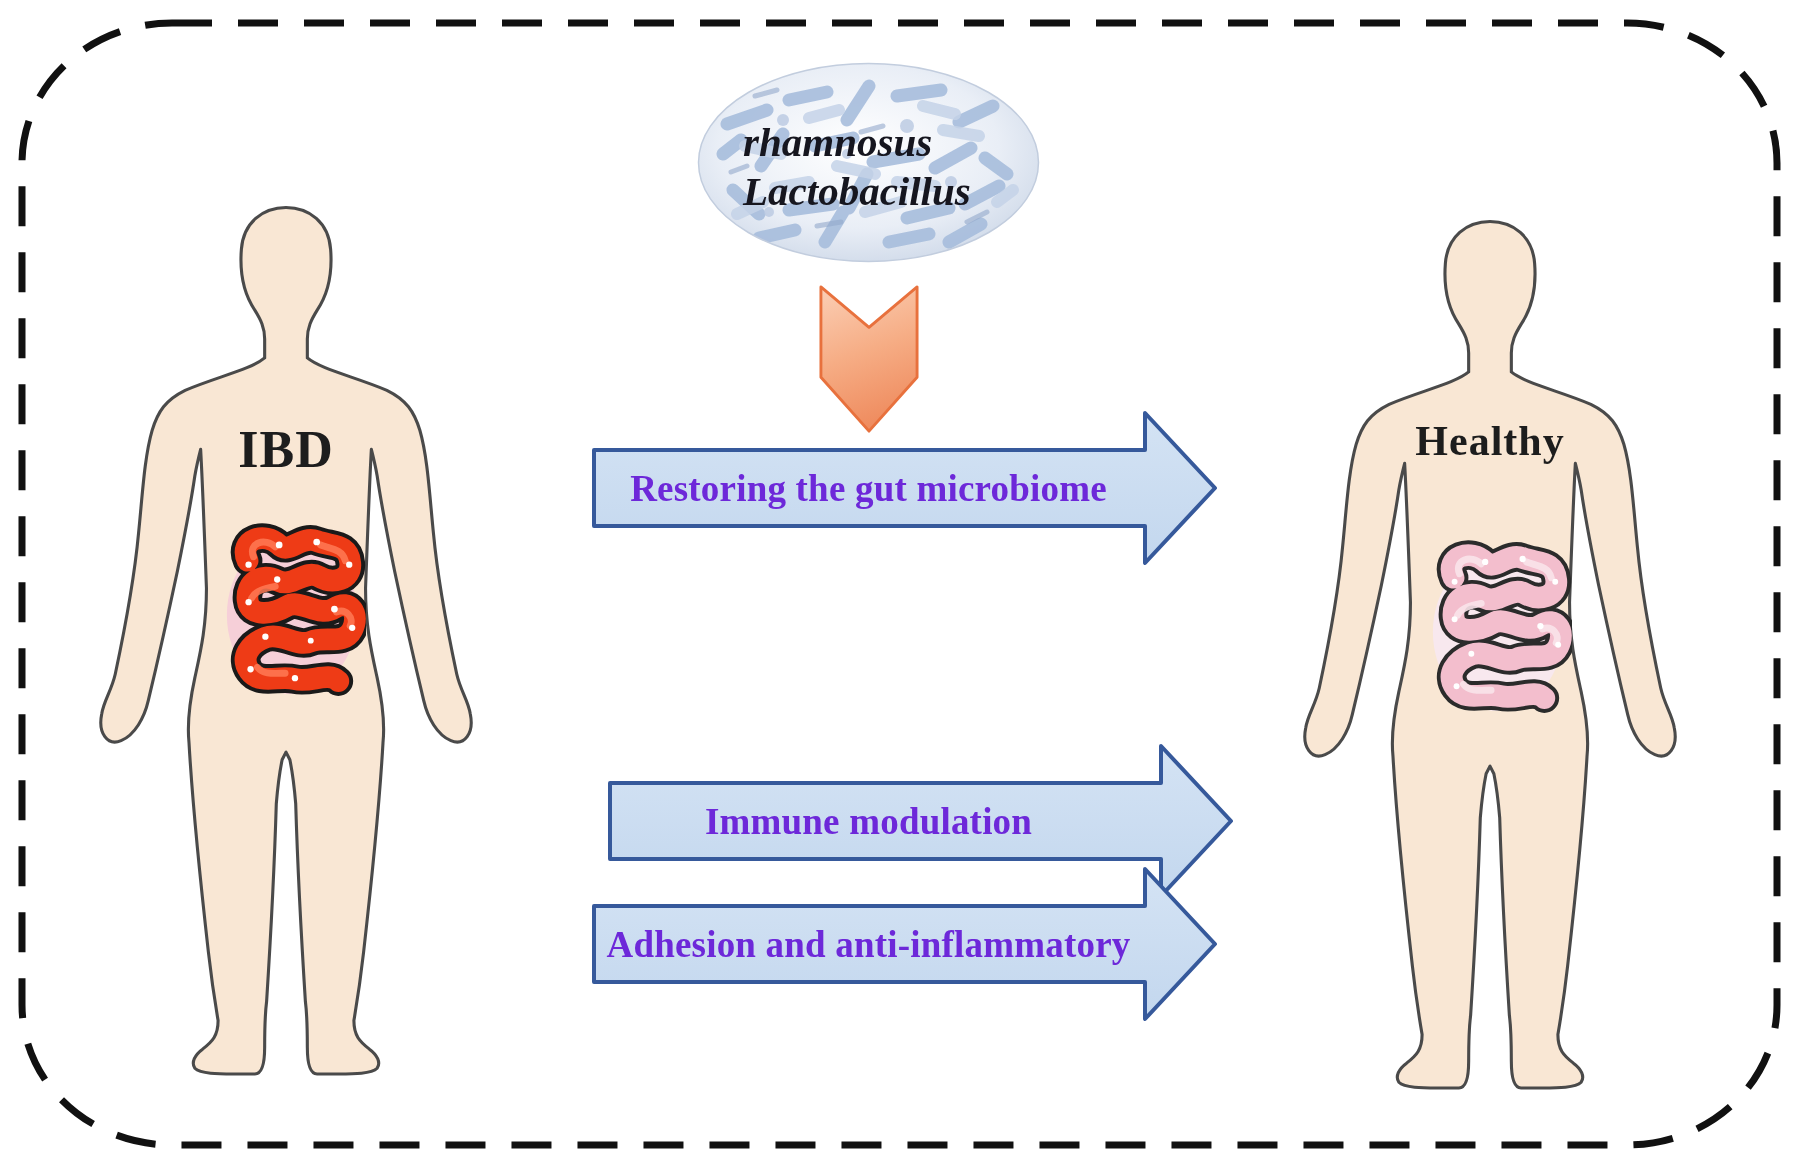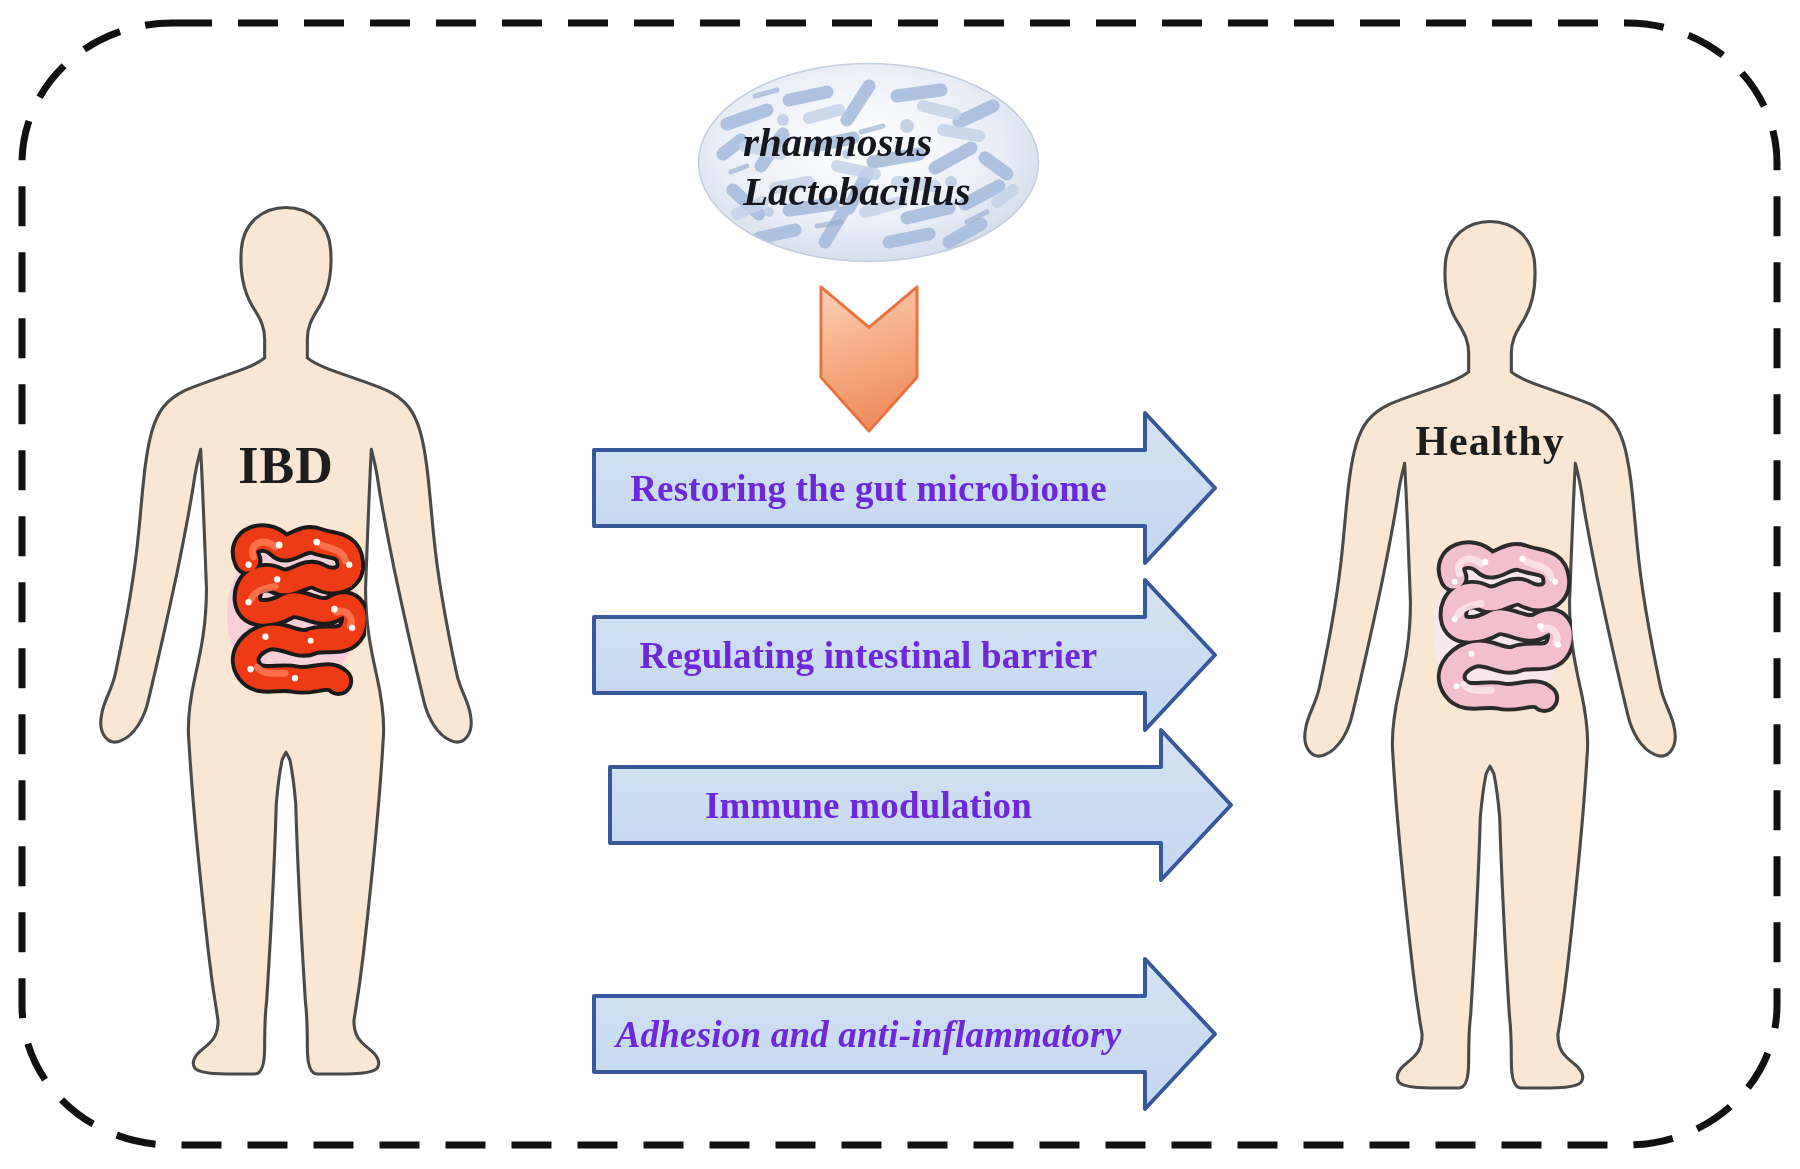--- a/index.html
+++ b/index.html
@@ -8,34 +8,34 @@
     font-family:"Liberation Serif","DejaVu Serif",serif;
   }
   .abs{position:absolute;}
   svg{display:block;}
 
   
   .person-label{
     position:absolute;width:100%;text-align:center;
     font-weight:bold;color:#1d1d1d;letter-spacing:1px;
   }
-  .label-ibd{top:222px;font-size:52px;margin-top:16px;}
+  .label-ibd{top:222px;font-size:52px;}
   .label-healthy{top:205px;font-size:42px;}
 
   
   .oval-wrap{left:697px;top:62px;width:343px;height:201px;}
   .oval-text{
     position:absolute;left:46px;top:56px;
     font-style:italic;font-weight:600;font-size:41px;line-height:49px;
     color:#16161f;white-space:nowrap;
   }
 
   
   .flow-arrow{left:592px;width:627px;height:156px;}
-  .fa-1{top:410px;} .fa-2{top:577px;} .fa-3{top:727px;padding-left:16px;} .fa-4{top:956px;font-style:italic;}
+  .fa-1{top:410px;} .fa-2{top:577px;} .fa-3{top:743px;padding-left:16px;} .fa-4{top:866px;}
   .flow-arrow .arrow-label{
     position:absolute;left:0;top:40px;width:553px;height:76px;
     display:flex;align-items:center;justify-content:center;
     font-weight:bold;font-size:37px;color:#6d28d9;letter-spacing:.2px;
   }
 
   .chevron-wrap{left:819px;top:283px;width:100px;height:153px;}
   .body-wrap-left{left:92px;top:198px;width:388px;height:914px;}
   .body-wrap-right{left:1296px;top:212px;width:388px;height:914px;}
   .gut-left{position:absolute;left:126px;top:322px;width:148px;height:190px;}
@@ -195,26 +195,20 @@
           <linearGradient id="arrGrad" x1="0" y1="0" x2="0" y2="1">
         <stop offset="0" stop-color="#d4e3f4"></stop>
             <stop offset="1" stop-color="#c3d7ee"></stop>
       </linearGradient>
         </defs>
       <polygon points="2,40 553,40 553,3 623,78 553,153 553,116 2,116" fill="url(#arrGrad)" stroke="#36599b" stroke-width="4" stroke-linejoin="round"></polygon>
     </svg>
     <div class="arrow-label">Restoring the gut microbiome</div>
   </div>
 
-  <div class="abs flow-arrow fa-2">
-    <svg width="627" height="156" viewBox="0 0 627 156">
-      <polygon points="2,40 553,40 553,3 623,78 553,153 553,116 2,116" fill="url(#arrGrad)" stroke="#36599b" stroke-width="4" stroke-linejoin="round"></polygon>
-    </svg>
-    <div class="arrow-label">Regulating intestinal barrier</div>
-  </div>
 
   <div class="abs flow-arrow fa-3">
     <svg width="627" height="156" viewBox="0 0 627 156">
       <polygon points="2,40 553,40 553,3 623,78 553,153 553,116 2,116" fill="url(#arrGrad)" stroke="#36599b" stroke-width="4" stroke-linejoin="round"></polygon>
     </svg>
     <div class="arrow-label">Immune modulation</div>
   </div>
 
   <div class="abs flow-arrow fa-4">
     <svg width="627" height="156" viewBox="0 0 627 156">

